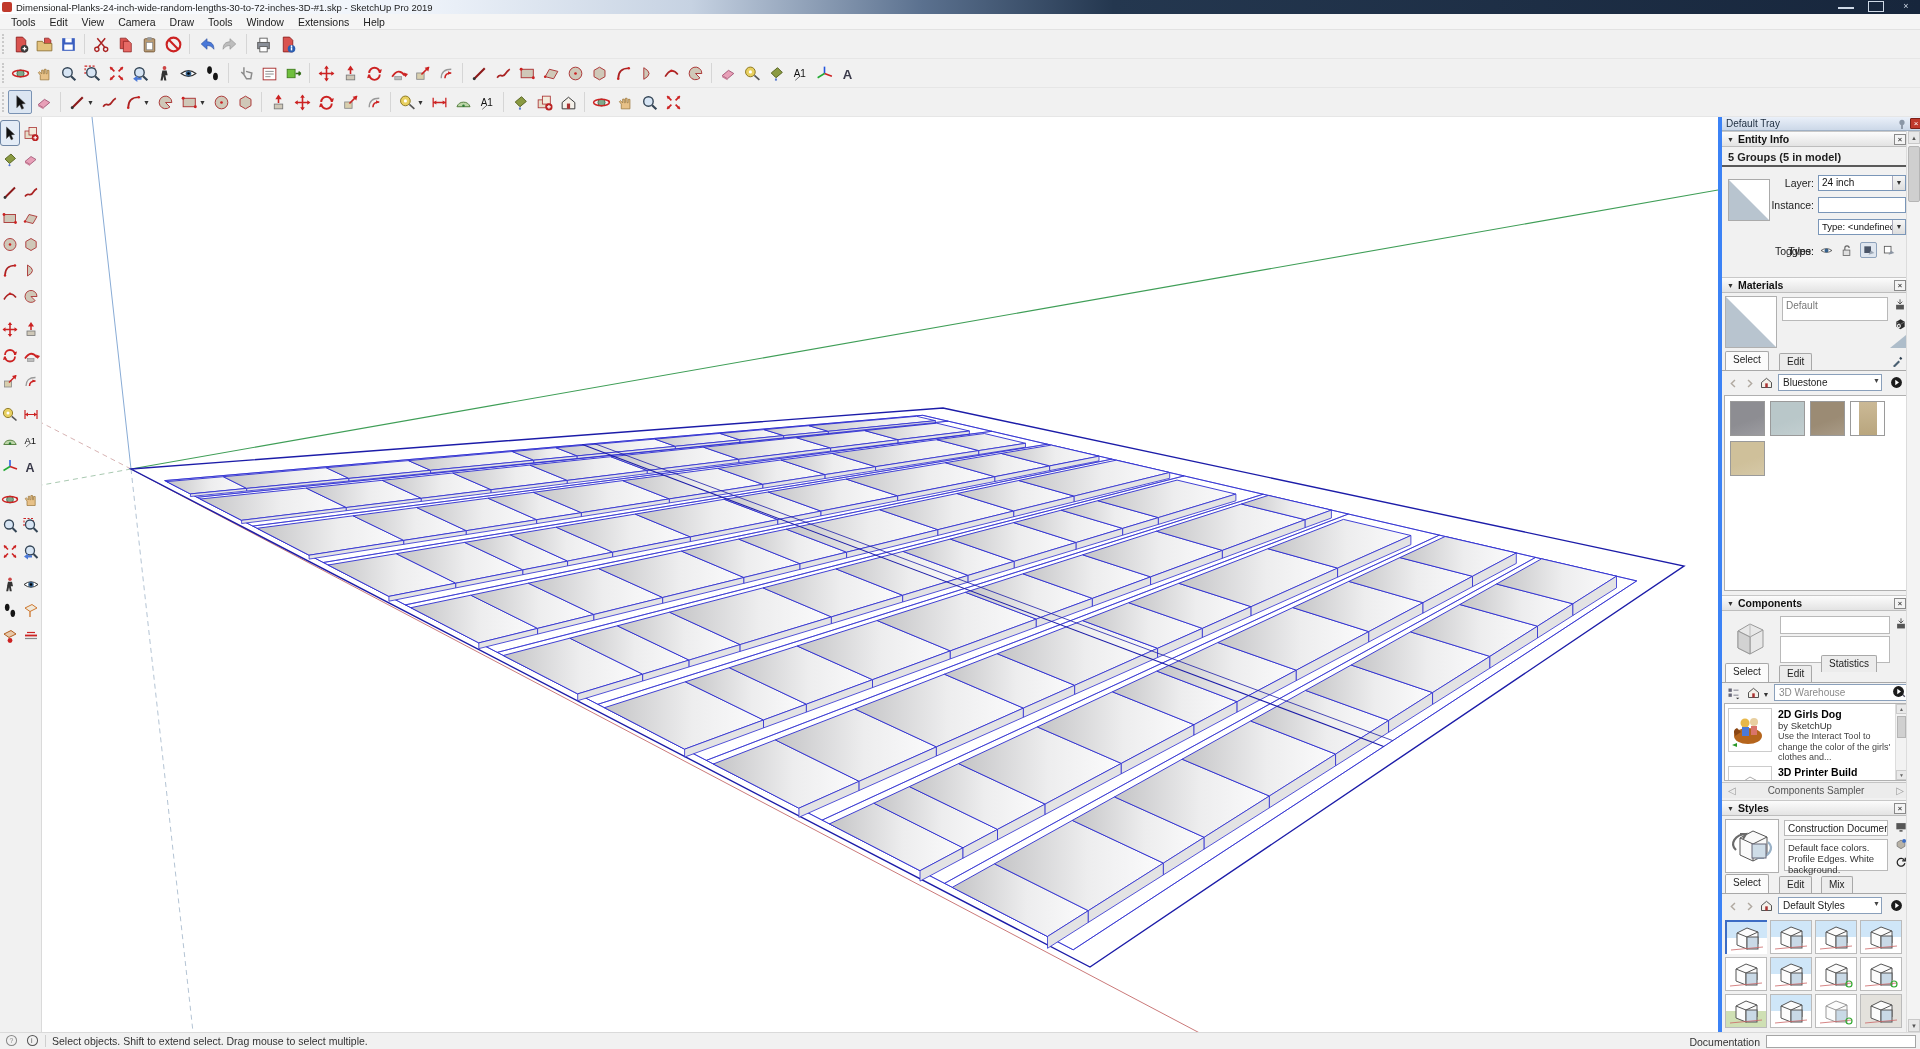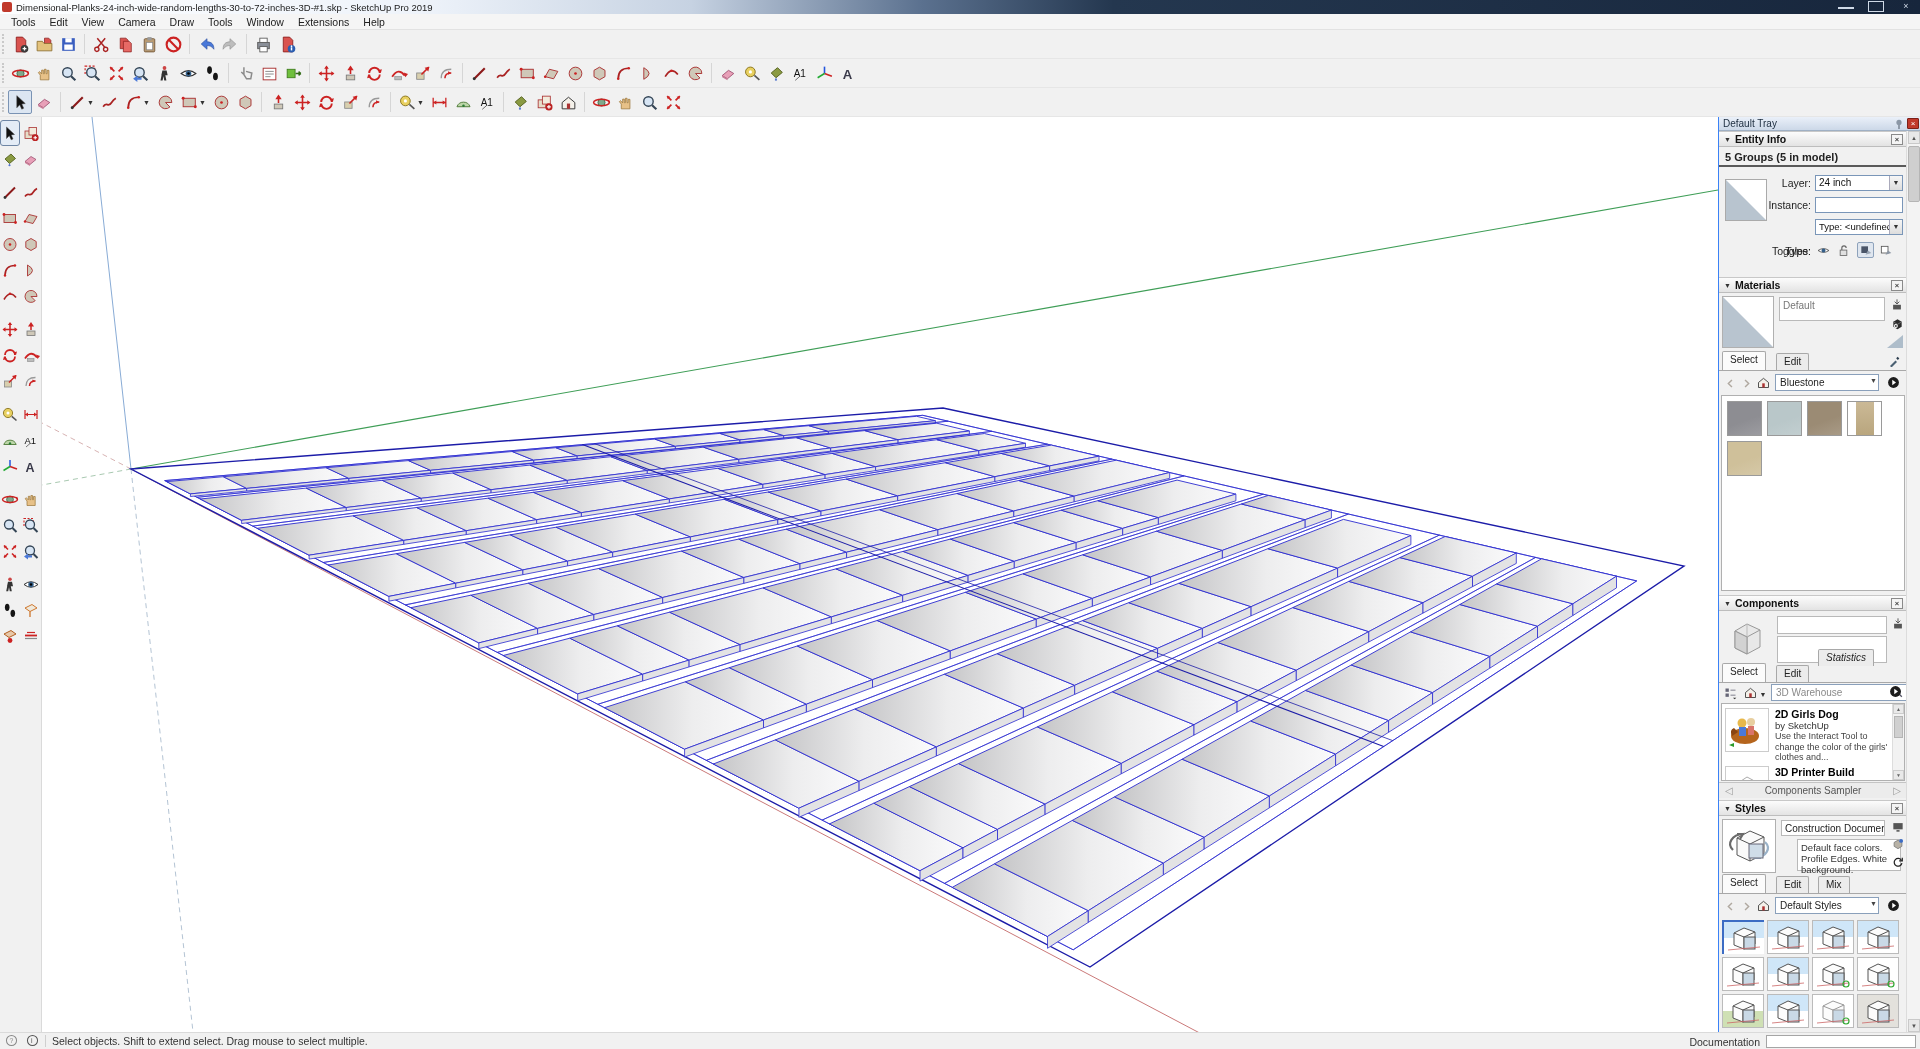--- a/index.html
+++ b/index.html
@@ -37,21 +37,21 @@
   .palette{position:absolute;left:0;top:117px;width:42px;height:915px;background:#f1f1f1;border-right:1px solid #dadada;padding-top:3px;}
   .palgroup{margin-bottom:7px;}
   .palrow{display:flex;justify-content:center;gap:1px;}
   .pbtn{width:20px;height:26px;display:flex;align-items:center;justify-content:center;border:1px solid transparent;}
   .pbtn.active{background:#e4ecf6;border:1px solid #6f86a5;border-radius:3px;}
 
   
   .viewport{position:absolute;left:42px;top:117px;width:1676px;height:915px;background:#ffffff;}
 
   
-  .tray{position:absolute;left:1718px;top:117px;width:202px;height:915px;background:#701a75;border-left:1px solid #3b82f6;}
+  .tray{position:absolute;left:1718px;top:117px;width:202px;height:915px;background:#701a75;border-left:4px solid #3b82f6;}
   .tray-title{position:absolute;left:0;top:0;width:202px;height:14px;
      background:linear-gradient(#eaf0f9,#ccd8e8);border-bottom:1px solid #9fb0c4;
      font-size:10px;color:#1c2c3e;display:flex;align-items:center;padding-left:4px;}
   .tray-title .sp{flex:1;}
   .pinicon{width:10px;height:10px;margin-right:3px;}
   .tclose{width:12px;height:11px;background:#c0392b;border:1px solid #7d2017;color:#fff;
      font-size:8px;line-height:9px;text-align:center;margin-right:2px;border-radius:1px;}
   .trayscroll{position:absolute;right:0;top:14px;width:14px;height:901px;background:#f3f3f3;border-left:1px solid #dcdcdc;}
   .sarrow{position:absolute;left:1px;width:12px;height:13px;background:#e8e8e8;border:1px solid #c9c9c9;
      font-size:6px;color:#555;text-align:center;line-height:12px;}
@@ -1295,21 +1295,21 @@
       <div class="fieldbox" style="left:58px;top:25px;width:110px;height:27px;"></div>
       <div class="navbtn" style="left:171px;top:4px;">
         <svg width="14" height="14" viewBox="0 0 18 18">
             <path d="M9 3v5 M6 6l3 3 3-3" stroke="#333" fill="none"></path>
             <rect x="4" y="10" width="10" height="6" fill="#555"></rect>
           </svg>
       </div>
       <div id="comp-tabs">
           <div class="ptab active" style="left: 3px; top: 52px;">Select</div>
           <div class="ptab" style="left: 57px; top: 54px;">Edit</div>
-          <div class="ptab" style="left: 99px; top: 38px; font-style: italic;">Statistics</div>
+          <div class="ptab" style="left: 99px; top: 44px;">Statistics</div>
           <div class="tabline" style="top: 71px;"></div>
         </div>
       <div class="navbtn" style="left:3px;top:74px;">
         <svg width="15" height="15" viewBox="0 0 18 18">
             <rect x="3" y="3" width="4" height="4" fill="#667"></rect>
             <rect x="3" y="9" width="4" height="4" fill="#667"></rect>
             <path d="M9 5h6M9 11h6" stroke="#667"></path>
             <path d="M12 14 l2 2 2-2z" fill="#333"></path>
           </svg>
       </div>
@@ -1388,21 +1388,21 @@
             <path d="M14 18 L27 11 L41 17 L41 34 L27 41 L14 35Z" fill="#fafafa" stroke="#555"></path>
             <path d="M14 18 L27 24 L41 17M27 24V41" fill="none" stroke="#555"></path>
             <path d="M10 30 a14 10 0 0 1 10 -16 l-3 5 m3 -5 l-6 0" fill="none" stroke="#6a6a6a" stroke-width="2.2"></path>
             <path d="M42 22 a14 10 0 0 1 -10 16 l3 -5 m-3 5 l6 0" fill="none" stroke="#9ab2c8" stroke-width="2.2"></path>
             <rect x="26" y="24" width="14" height="14" fill="#cfdde8" stroke="#667"></rect>
           </svg>
       </div>
       <div class="fieldbox" style="left:62px;top:4px;width:104px;height:16px;white-space:nowrap;overflow:hidden;color:#222;">
         <span>Construction Documentation St</span>
       </div>
-      <div class="fieldbox" style="left:62px;top:23px;width:104px;height:32px;color:#333;line-height:11px;font-size:9.5px;margin-left:16px;">
+      <div class="fieldbox" style="left:62px;top:23px;width:104px;height:32px;color:#333;line-height:11px;font-size:9.5px;">
         <span>Default face colors. Profile Edges. White background.</span>
       </div>
       <div class="navbtn" style="left:171px;top:3px;">
         <svg width="14" height="14" viewBox="0 0 18 18">
             <rect x="3" y="4" width="12" height="8" fill="#555"></rect>
             <rect x="7" y="13" width="4" height="2" fill="#555"></rect>
           </svg>
       </div>
       <div class="navbtn" style="left:171px;top:20px;">
         <svg width="14" height="14" viewBox="0 0 18 18">

